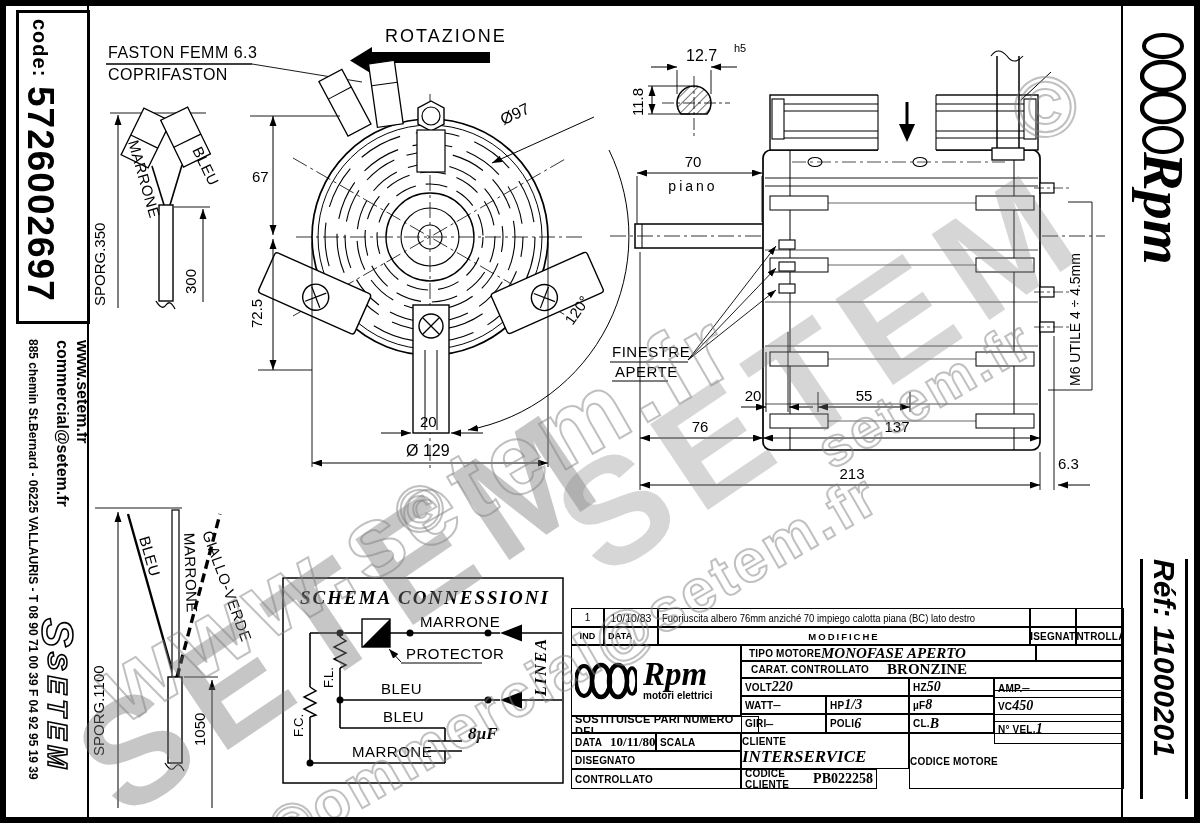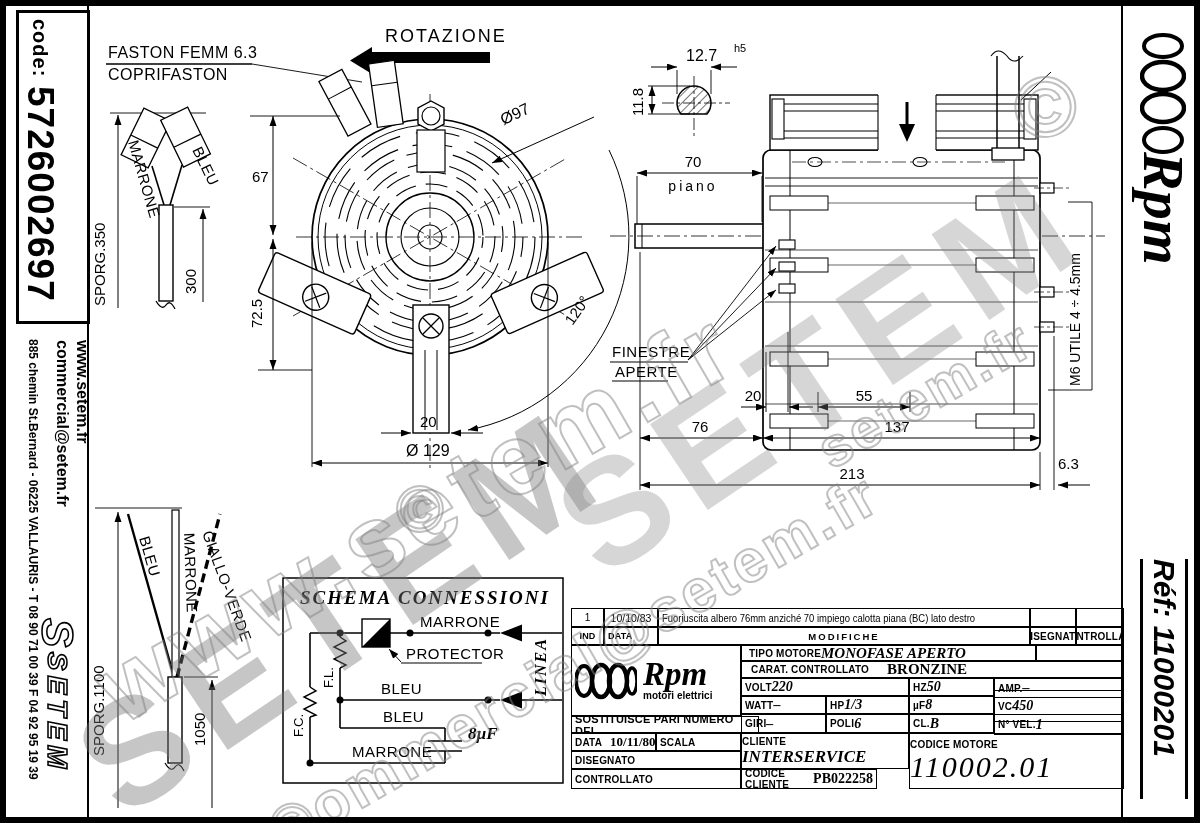--- a/index.html
+++ b/index.html
@@ -503,31 +503,30 @@
         <span class="val">–</span>
       </div>
     <div class="c" style="left:255px;top:106px;width:83px;height:19px">
         <span class="lab">POLI</span>
         <span class="val">6</span>
       </div>
     <div class="c" style="left:338px;top:106px;width:85px;height:19px">
         <span class="lab">CL.</span>
         <span class="val">B</span>
       </div>
-    <div class="c" style="left:423px;top:106px;width:130px;height:21px">
+    <div class="c" style="left:423px;top:106px;width:130px;height:30px">
         <span class="lab">N° VEL.</span>
         <span class="val">1</span>
       </div>
     <div class="c col" style="left:170px;top:125px;width:168px;height:36px">
       <span class="lab">CLIENTE</span>
       <span class="interserv">INTERSERVICE</span>
     </div>
     <div class="c col" style="left:338px;top:125px;width:215px;height:56px">
       <span class="lab" style="font-size:10px">CODICE MOTORE</span>
-      <span class="bigcode">110002.01</span>
     </div>
     <div class="c" style="left:170px;top:161px;width:136px;height:20px">
         <span class="lab">CODICE CLIENTE</span>
         <span class="valL" style="font-size:14px;margin-left:10px">PB022258</span>
       </div>
   </div>
 
   <div class="code-box">
     <div class="code-inner">
       <span class="code-label">code:</span>

